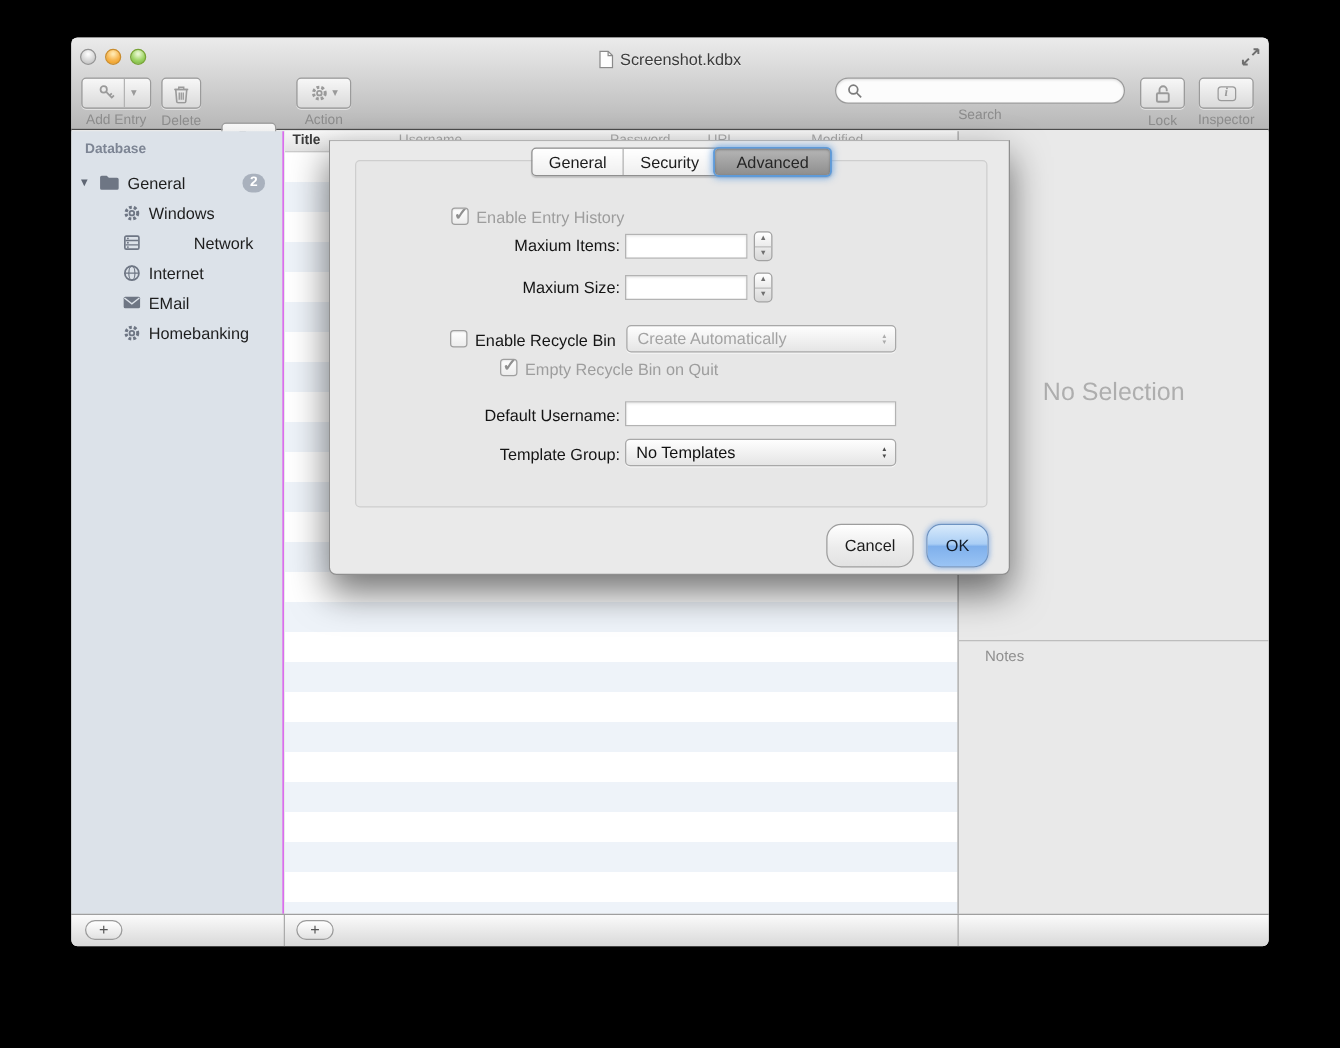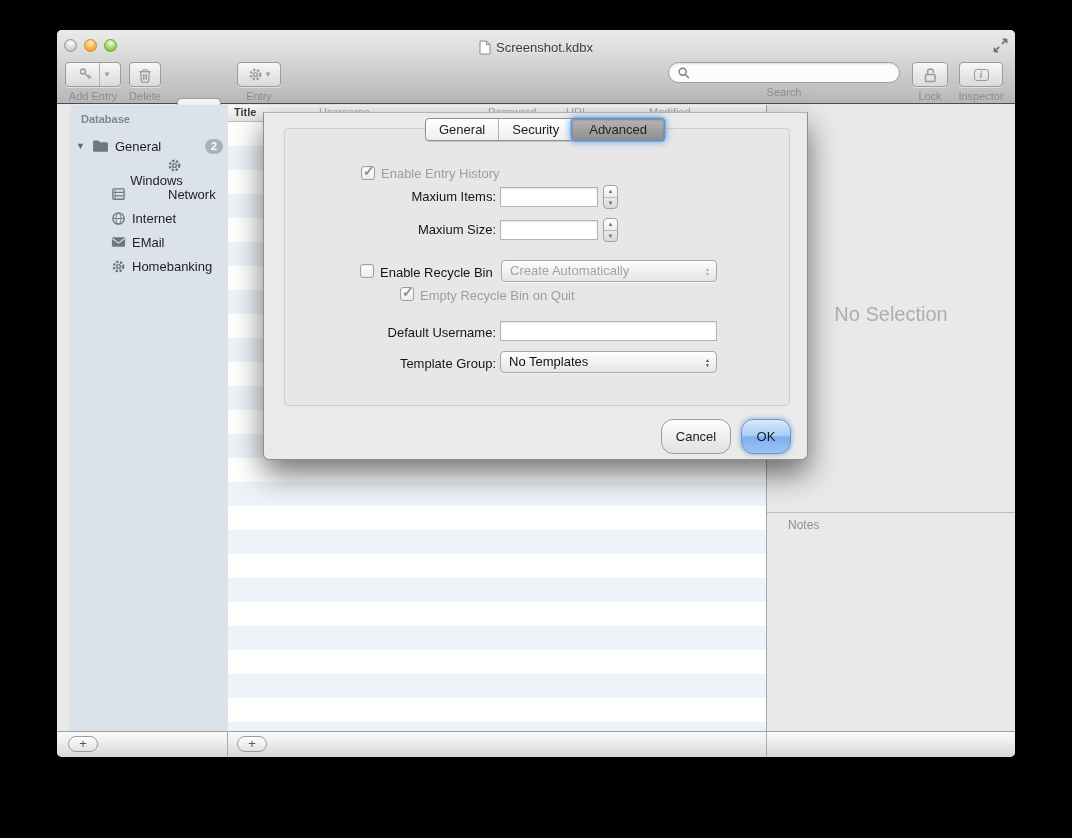--- a/index.html
+++ b/index.html
@@ -49,22 +49,22 @@
     flex: 1; border: none; outline: none; background: transparent;
     font-size: 12px; font-family: "Liberation Sans", sans-serif; color: #333; min-width: 0;
   }
   .info-glyph {
     width: 15px; height: 12px; border: 1.6px solid currentColor; border-radius: 3px;
     font-size: 10px; font-weight: bold; font-family: "Liberation Serif", serif; font-style: italic;
     display: flex; align-items: center; justify-content: center; line-height: 1;
   }
   
   .sidebar {
-    position: absolute; left: 13px; top: 75px; width: 170px; bottom: 26px;
-    background: #dce2e9; border-right: 3px solid #d946ef;
+    position: absolute; left: 0; top: 75px; width: 170px; bottom: 26px;
+    background: #dce2e9; border-right: 1px solid #d946ef;
   }
   .sb-header { margin: 8px 0 0 11px; font-size: 11px; font-weight: bold; color: #7d8594; }
   .sb-row { position: absolute; left: 0; right: 0; height: 24px; display: flex; align-items: center; font-size: 13px; color: #1e1e1e; }
   .sb-disclosure { position: absolute; left: 6px; font-size: 9px; color: #5f6673; }
   .sb-icon { color: #6e7684; flex: none; }
   .sb-row .lbl { margin-left: 6px; }
   .sb-badge {
     position: absolute; right: 14px; min-width: 18px; height: 15px; border-radius: 8px;
     background: #a9b1bd; color: #fff; font-size: 11px; font-weight: bold;
     display: flex; align-items: center; justify-content: center; padding: 0 5px;
@@ -274,21 +274,21 @@
 
     <div class="tb-item" style="left:178px;width:48px;">
       <div class="tb-btn" style="width:44px;gap:3px;">
         <span>
             <svg class="ic" width="15" height="15">
               <use href="#i-gear"></use>
             </svg>
           </span>
         <span class="tb-arrow">▾</span>
       </div>
-      <div class="tb-label">Entry</div>
+      <div class="tb-label">Action</div>
     </div>
 
     <div class="search-wrap">
       <div class="search-field">
         <span>
             <svg class="ic" width="14" height="14">
               <use href="#i-search"></use>
             </svg>
           </span>
         <input value="" style="">
@@ -322,21 +322,21 @@
       <span class="sb-disclosure">▼</span>
       <span class="sb-icon" style="margin-left:22px;">
           <svg class="ic" width="17" height="14">
             <use href="#i-folder"></use>
           </svg>
         </span>
       <span class="lbl">General</span>
       <span class="sb-badge">2</span>
     </div>
 
-    <div class="sb-row" style="top:53px;flex-direction:column;">
+    <div class="sb-row" style="top:53px;">
       <span class="sb-icon" style="margin-left:41px;">
           <svg class="ic" width="15" height="15">
             <use href="#i-gear"></use>
           </svg>
         </span>
       <span class="lbl">Windows</span>
     </div>
     <div class="sb-row" style="top:77px;gap:36px;">
       <span class="sb-icon" style="margin-left:41px;">
           <svg class="ic" width="15" height="14">

